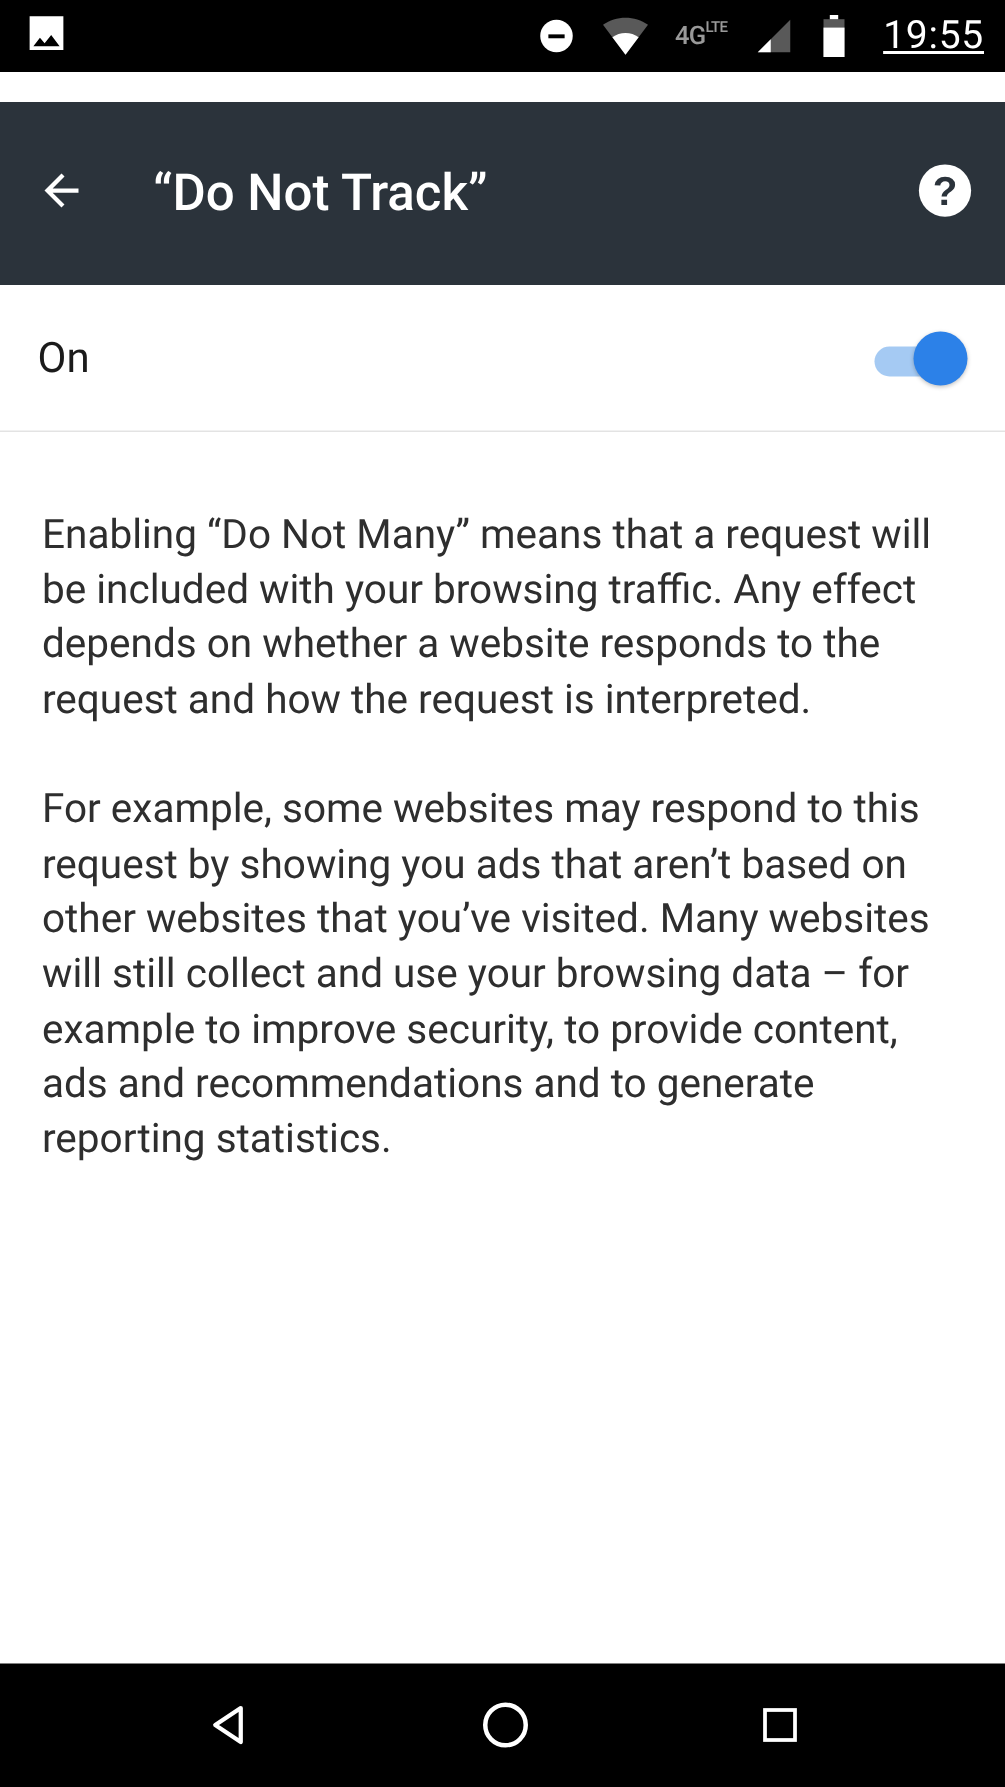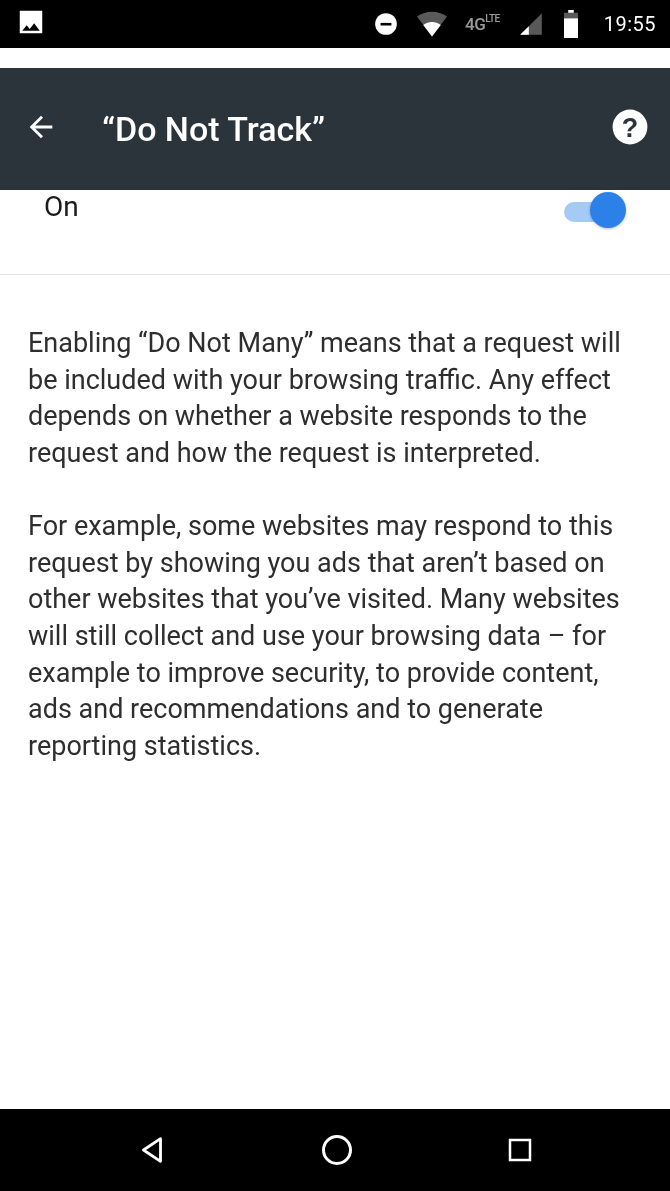--- a/index.html
+++ b/index.html
@@ -10,44 +10,44 @@
       height: 48px;
       background: #000;
       display: flex;
       align-items: center;
       justify-content: space-between;
       color: #fff;
       padding: 0 8px;
     }
     .status-left { display: flex; align-items: center; padding-left: 8px; }
     .status-right { display: flex; align-items: center; gap: 18px; }
-    .status-right .clock { font-size: 20px; font-weight: 400; letter-spacing: 0.5px; padding-left: 6px; padding-right: 6px; }
+    .status-right .clock { font-size: 26px; font-weight: 400; letter-spacing: 0.5px; padding-left: 6px; padding-right: 6px; text-decoration: underline; }
     .status-right .net-label { font-size: 17px; font-weight: 500; opacity: 0.6; letter-spacing: -0.5px; }
     .status-right svg { display: block; }
 
     
     .app-bar {
       height: 122px;
       background: #2b333b;
       display: flex;
       align-items: center;
       padding: 0 20px;
       color: #fff;
       margin-top: 20px;
     }
     .app-bar .back { width: 42px; display: flex; align-items: center; justify-content: center; }
     .app-bar .title { flex: 1; font-size: 34px; font-weight: 500; padding-left: 40px; }
     .app-bar .help { width: 40px; display: flex; align-items: center; justify-content: center; }
 
     
     .toggle-row {
-      height: 85px;
+      height: 98px;
       display: flex;
-      align-items: flex-start;
-      padding: 0 44px;
+      align-items: center;
+      padding: 0 25px;
       border-bottom: 1px solid #e3e3e3;
     }
     .toggle-row .label { flex: 1; font-size: 28px; color: #1b1b1b; }
 
     .switch {
       position: relative;
       width: 62px;
       height: 40px;
     }
     .switch .track {

